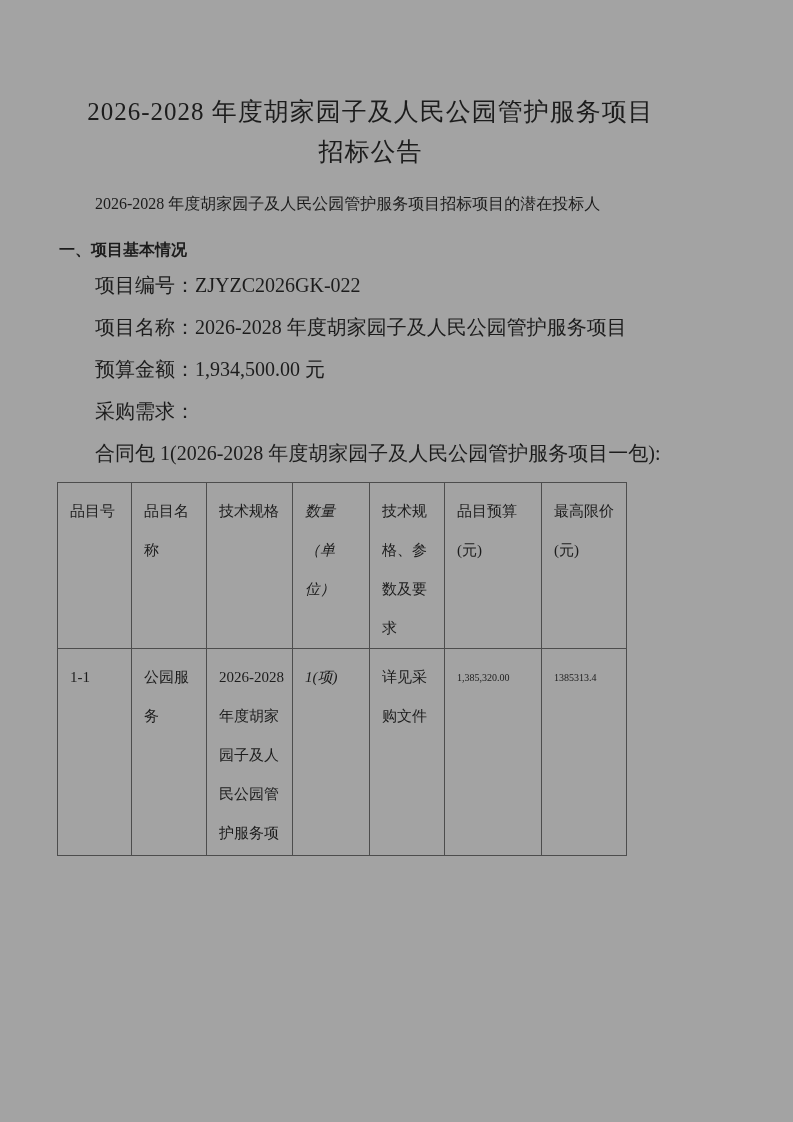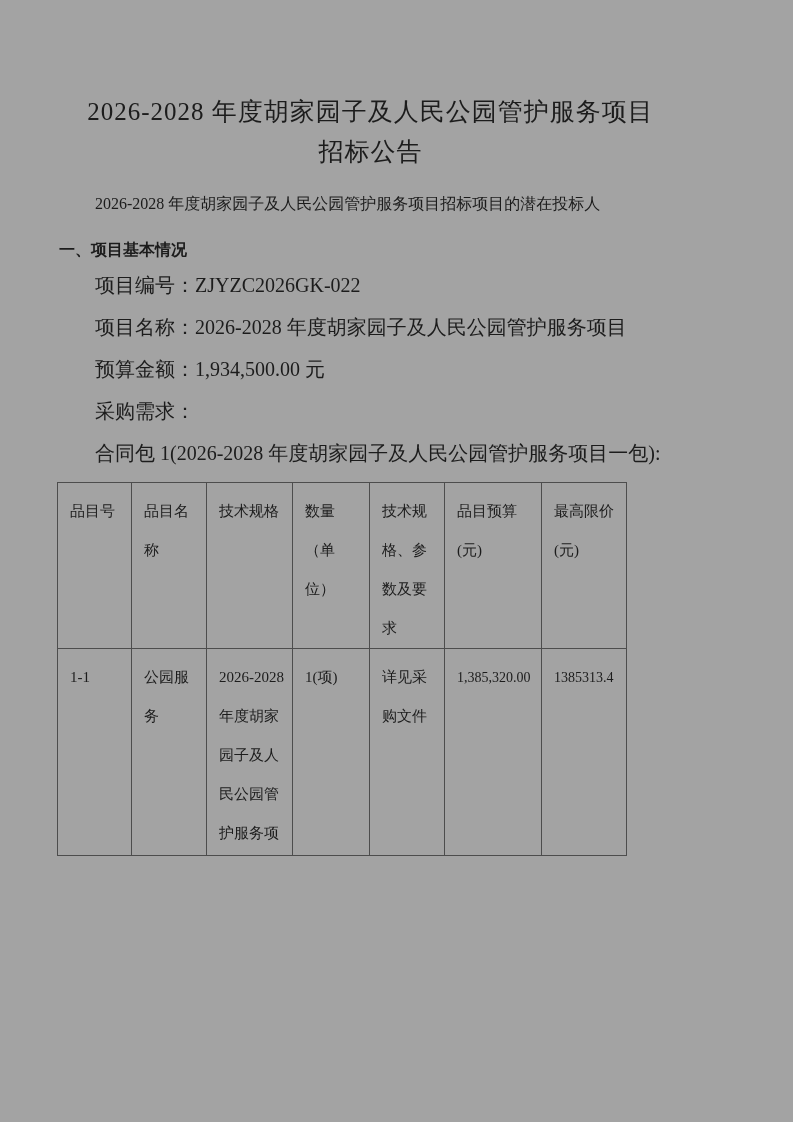--- a/index.html
+++ b/index.html
@@ -61,23 +61,23 @@
     vertical-align: top;
     text-align: left;
     font-weight: normal;
     padding: 9px 6px 0 12px;
     line-height: 39px;
     word-break: break-all;
     overflow: hidden;
   }
   table.items th { height: 125px; }
   table.items td { height: 207px; }
-  td.qty, th.qty-h { text-align: center; padding-left: 6px; }
+  td.qty, th.qty-h { text-align: center; padding-left: 6px; font-style: italic; }
   th.qty-h { text-align: left; padding-left: 10px; }
-  td.num { font-size: 14px; white-space: nowrap; padding-left: 8px; }
+  td.num { font-size: 10px; white-space: nowrap; padding-left: 8px; }
   .col1 { width: 74px; }
   .col2 { width: 75px; }
   .col3 { width: 86px; }
   .col4 { width: 77px; }
   .col5 { width: 75px; }
   .col6 { width: 97px; }
   .col7 { width: 85px; }
 </style>
 </head>
 <body>

